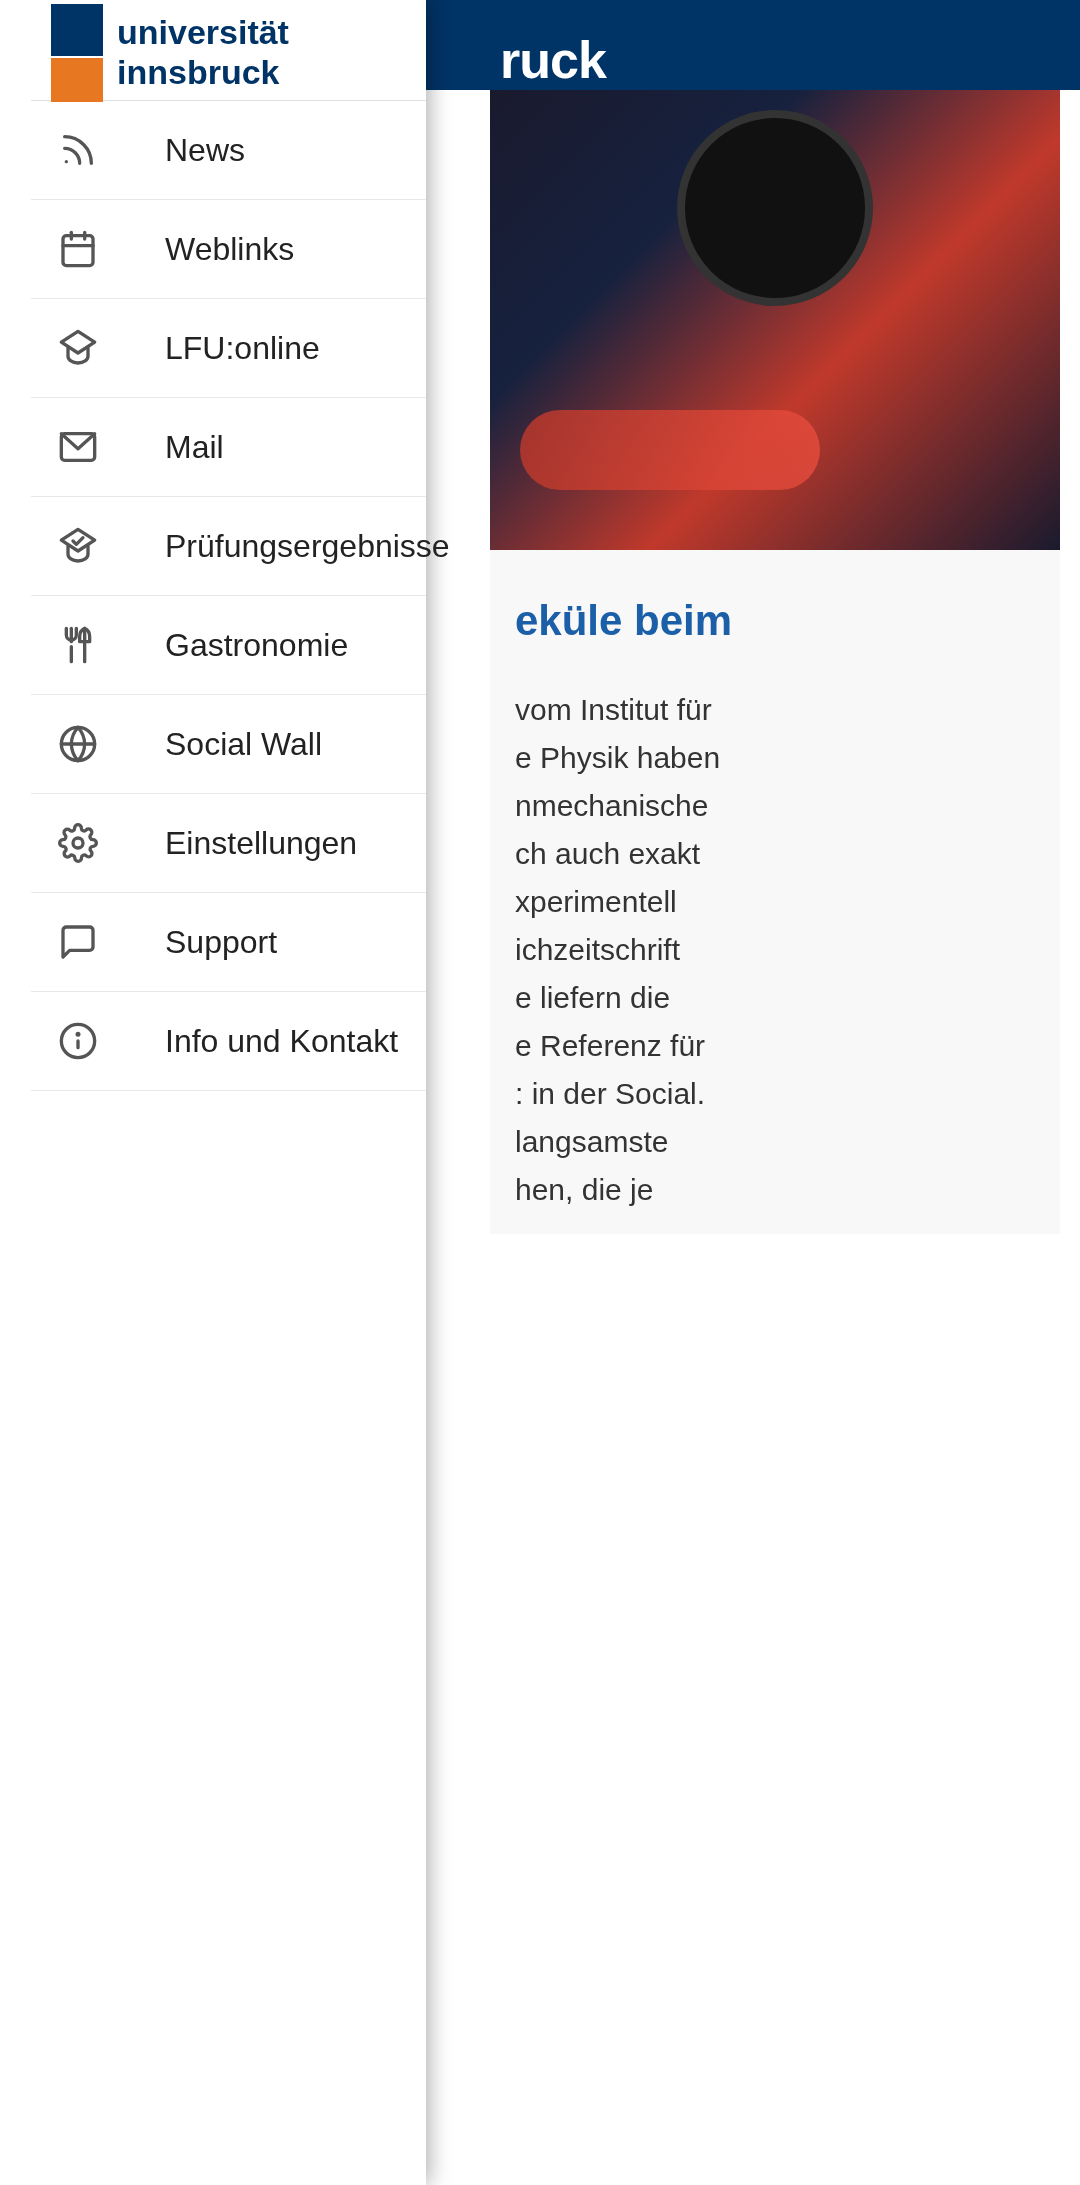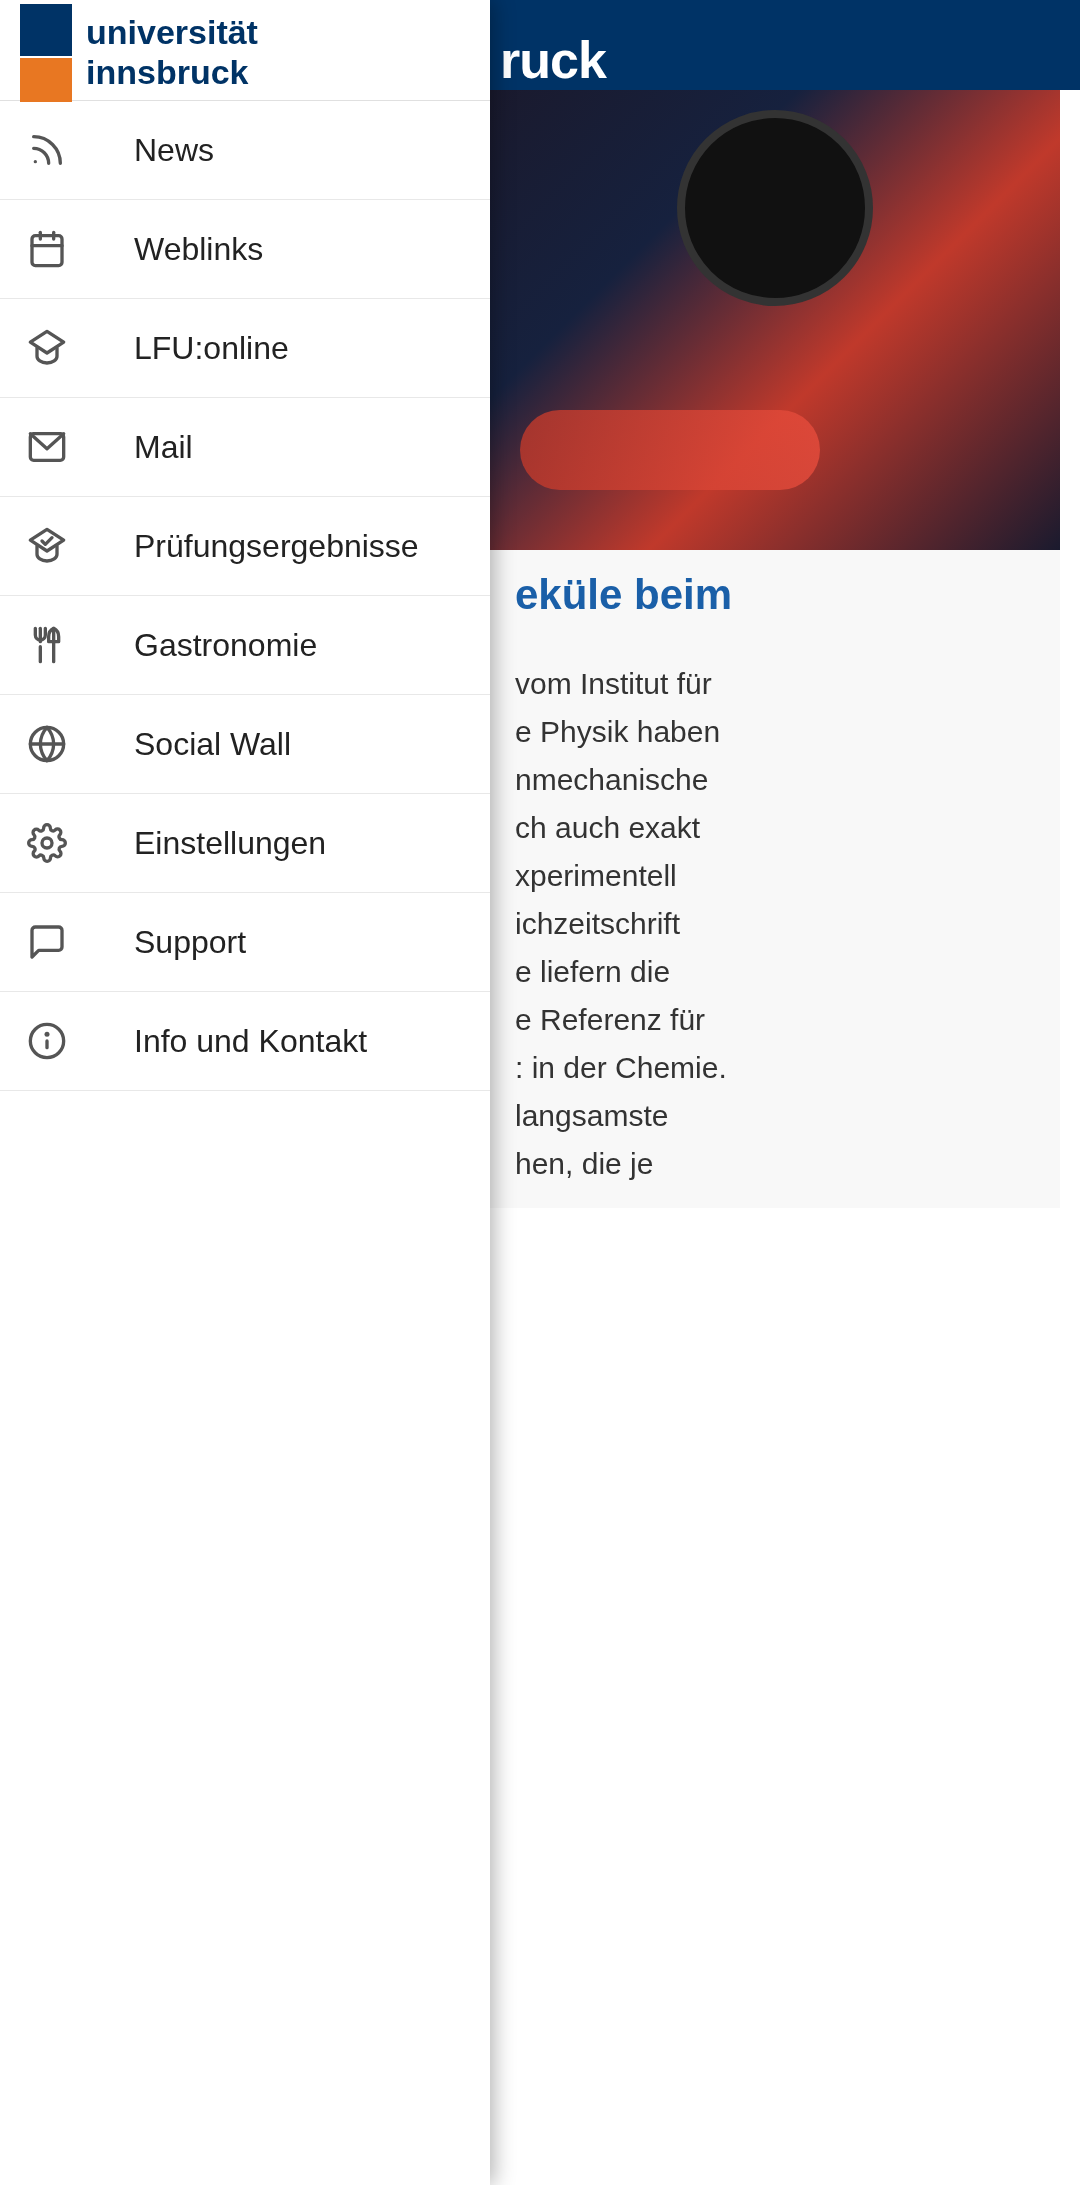--- a/index.html
+++ b/index.html
@@ -68,21 +68,21 @@
       height: 80px;
       background: linear-gradient(90deg, #c0392b, #e74c3c);
       border-radius: 40px;
       opacity: 0.8;
     }
 
     .article-title {
       margin-left: 490px;
       width: 570px;
       background: #f8f8f8;
-      padding: 20px 25px 20px 25px;
+      padding: 46px 25px 20px 25px;
     }
 
     .article-title-text {
       color: #1a5fa8;
       font-size: 42px;
       font-weight: bold;
       line-height: 1.2;
     }
 
     .article-body {
@@ -96,25 +96,26 @@
       color: #333;
       font-size: 30px;
       line-height: 1.6;
     }
 
     
     .drawer {
       position: absolute;
       top: 0;
       left: 0;
-      width: 490px;
+      width: 426px;
       min-height: 2185px;
       background: #fff;
       z-index: 10;
       box-shadow: 4px 0 20px rgba(0,0,0,0.3);
+      padding-left: 31px;
     }
 
     
     .logo-area {
       padding: 20px 20px 15px 20px;
       background: #fff;
       height: 100px;
       display: flex;
       align-items: center;
     }
@@ -194,21 +195,21 @@
   </div>
   <div class="article-body">
     <span class="article-body-text" style="white-space: pre-line;">vom Institut für
 e Physik haben
 nmechanische
 ch auch exakt
 xperimentell
 ichzeitschrift
 e liefern die
 e Referenz für
-: in der Chemie.
+: in der Social.
 langsamste
 hen, die je</span>
   </div>
 </div>
 
 <div class="drawer">
 
   <div class="logo-area">
     <div class="logo-icon-group">
       <div class="logo-square-blue"></div>

